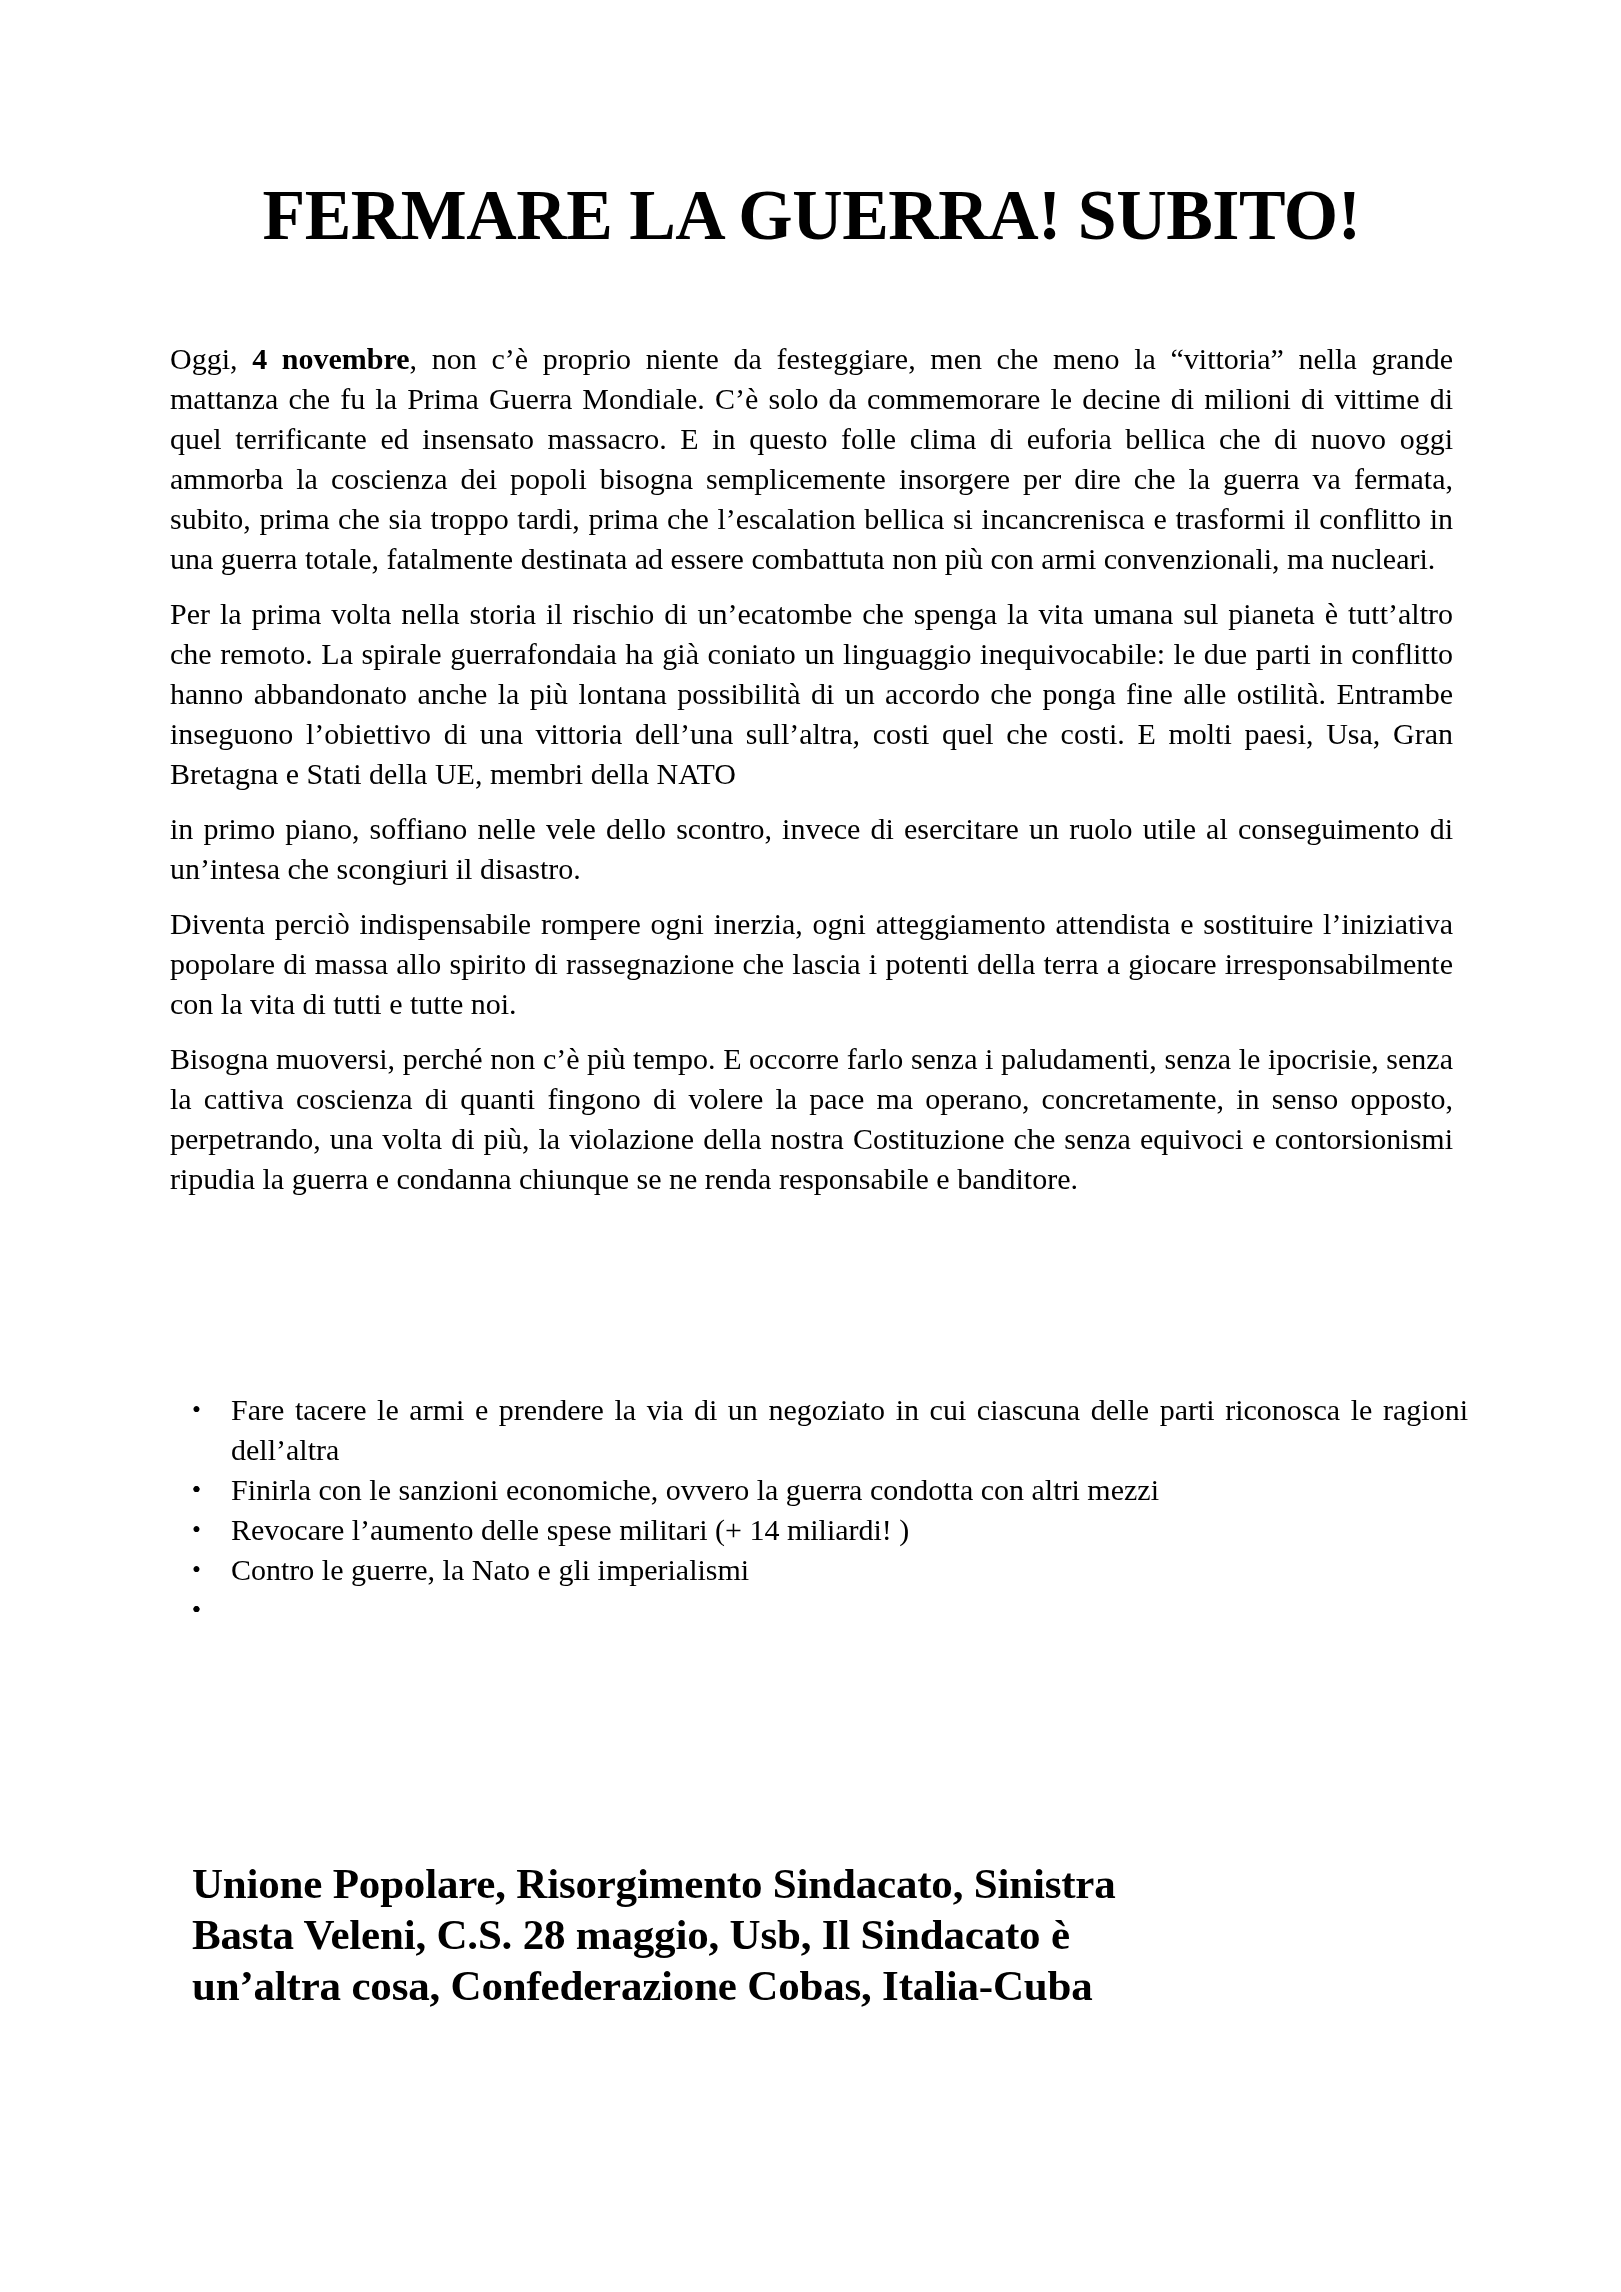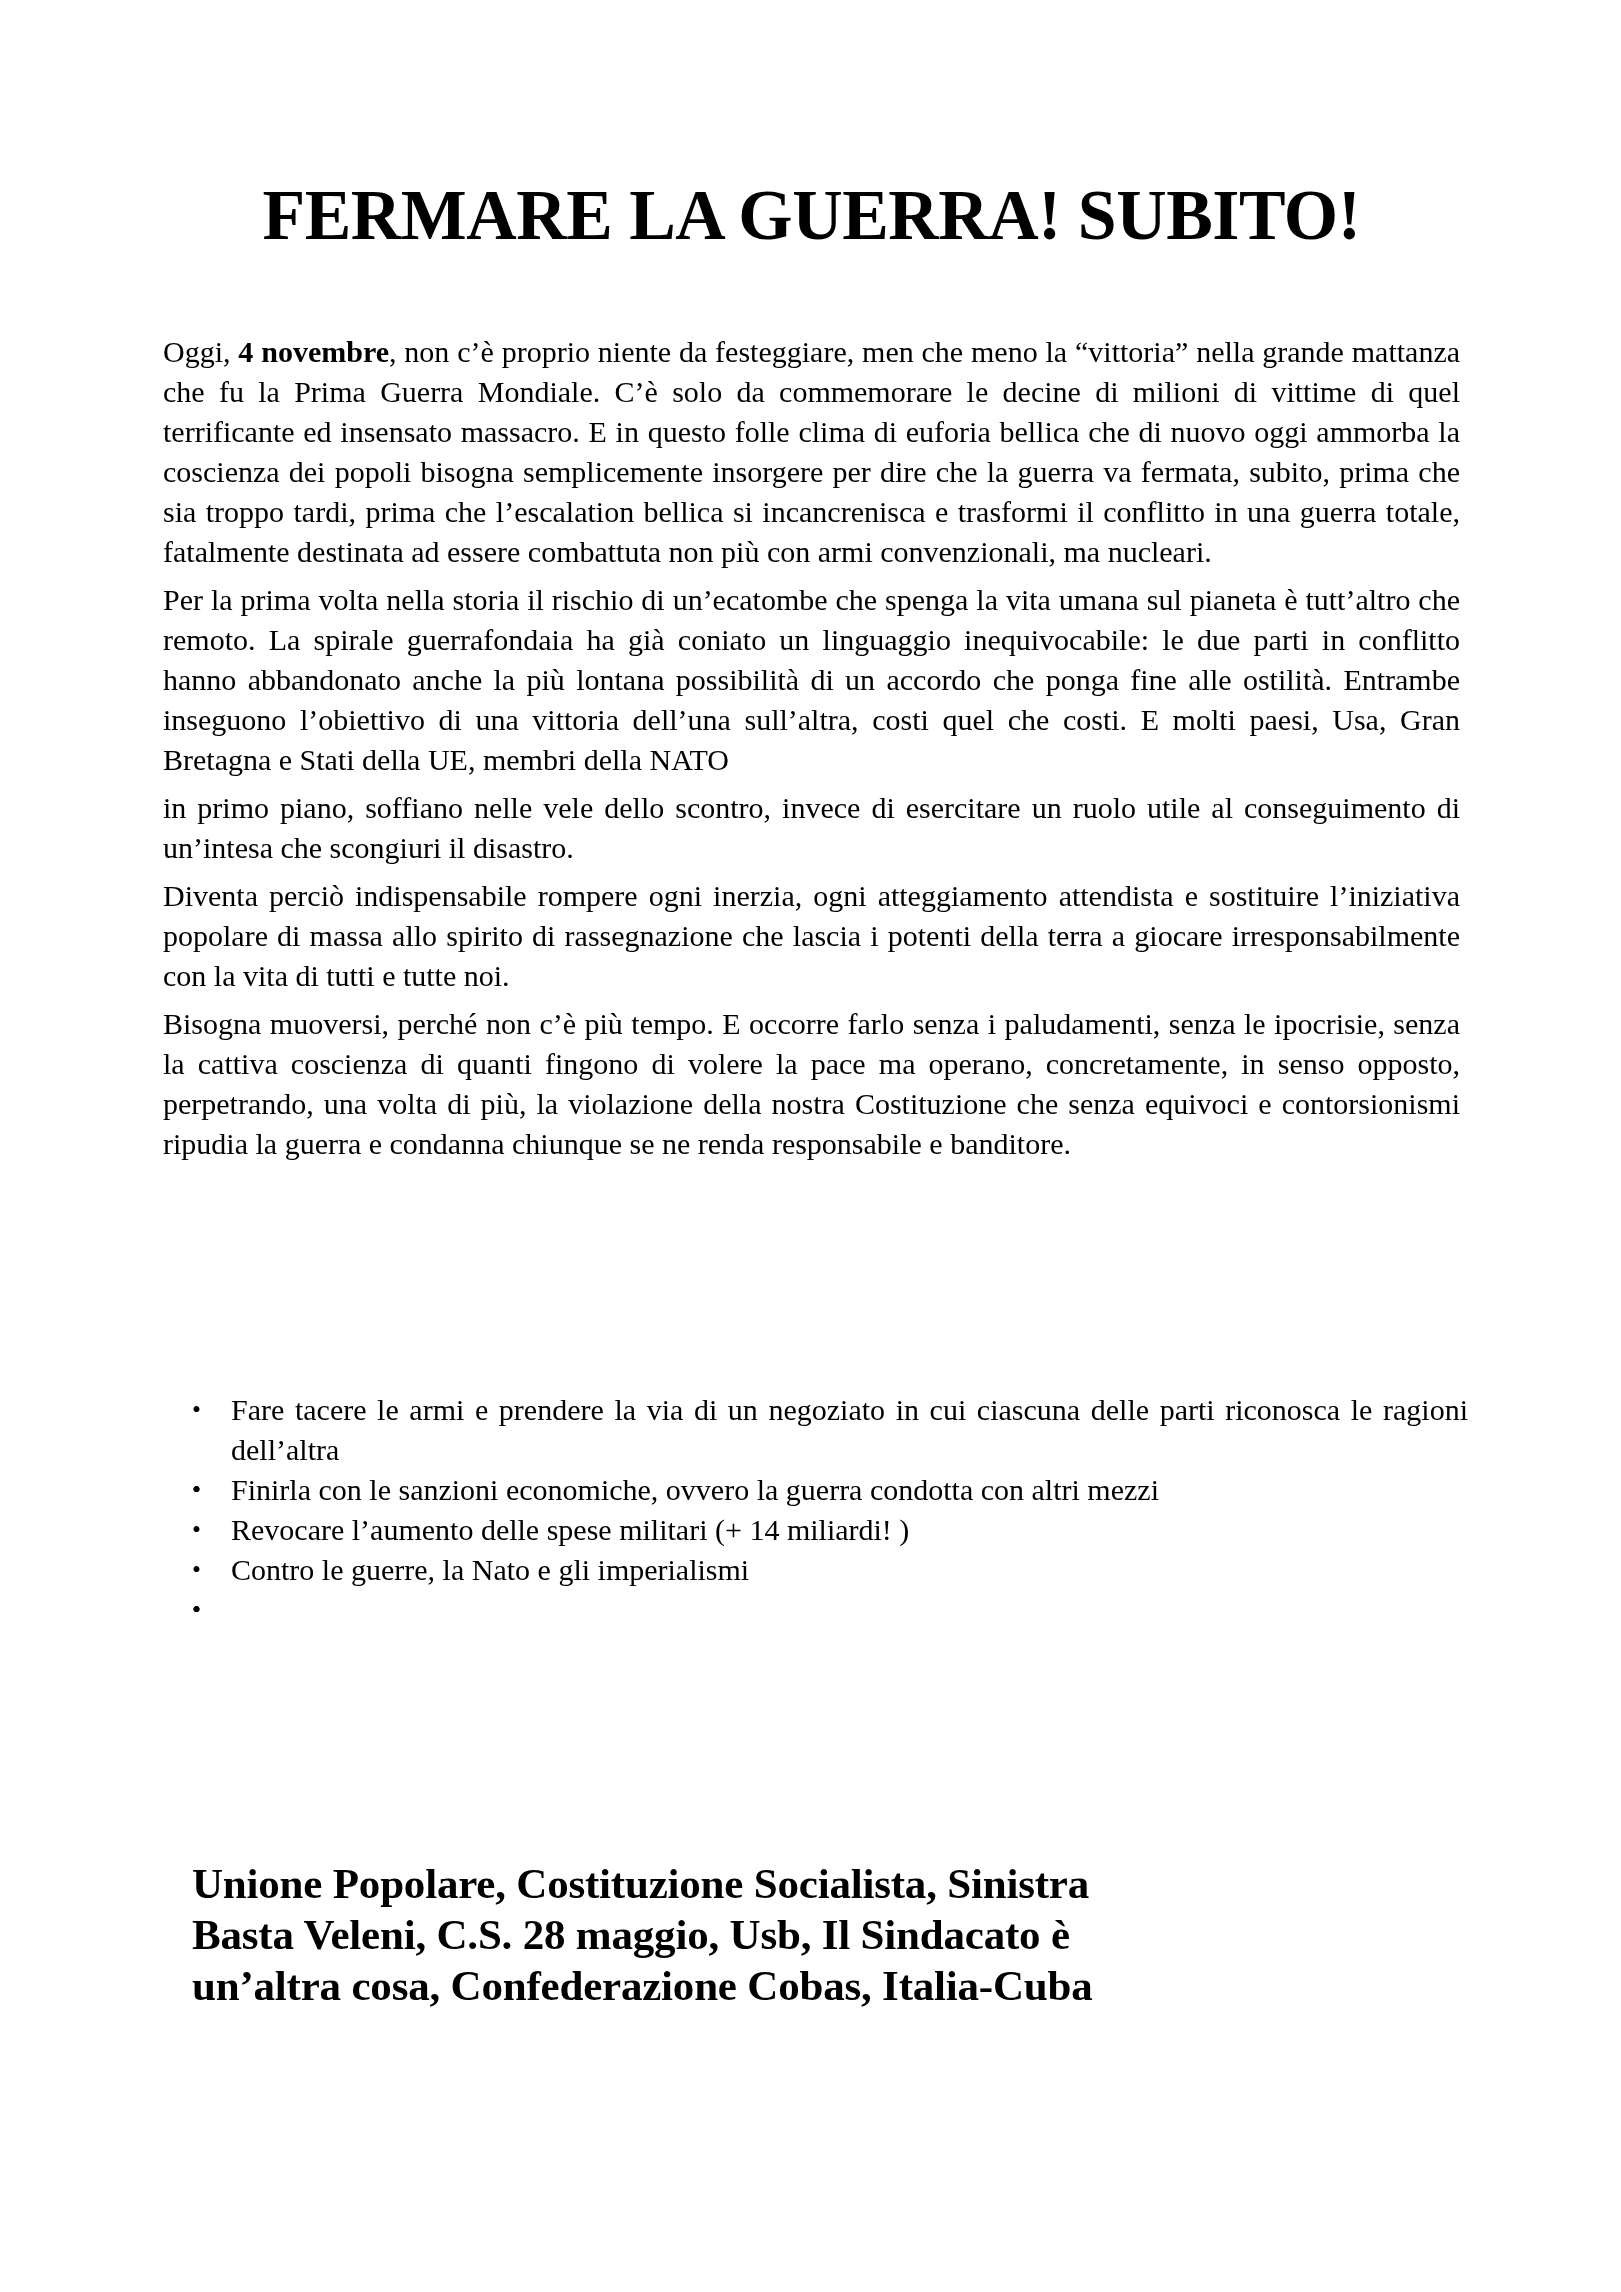--- a/index.html
+++ b/index.html
@@ -55,21 +55,21 @@
 
   
   .body-block {
     position: absolute;
     top: 324px;
     left: 0;
     width: 1313px;
   }
 
   p.para {
-    margin: 8px;
+    margin: 15px;
     padding: 0;
     font-size: 30px;
     line-height: 40px;
     text-align: justify;
     text-justify: inter-word;
     hyphens: none;
     color: #000;
   }
   strong.b {
     font-weight: bold;
@@ -150,20 +150,20 @@
       <li><span class="bullet-dot">•</span><span>Fare tacere le armi e prendere la via di un negoziato in cui ciascuna delle parti riconosca le ragioni dell’altra</span></li>
       <li><span class="bullet-dot">•</span></li>
       <li><span class="bullet-dot">•</span><span>Finirla con le sanzioni economiche, ovvero la guerra condotta con altri mezzi</span></li>
       <li class="tight"><span class="bullet-dot">•</span><span>Revocare l’aumento delle spese militari (+ 14 miliardi! )</span></li>
       <li class="tight"><span class="bullet-dot">•</span><span>Contro le guerre, la Nato e gli imperialismi</span></li>
       <li class="tight"><span class="bullet-dot">•</span></li>
       <li class="tight"><span class="bullet-dot">•</span></li>
     </ul>
 
     <div class="signature">
-      <div class="sig-line">Unione Popolare, Costituzione Socialista, Sinistra</div>
+      <div class="sig-line">Unione Popolare, Risorgimento Sindacato, Sinistra</div>
       <div class="sig-line">Basta Veleni, C.S. 28 maggio, Usb, Il Sindacato è</div>
       <div class="sig-line">un’altra cosa, Confederazione Cobas, Italia-Cuba</div>
     </div>
 
   </div>
 </div>
 
 
 </body></html>

